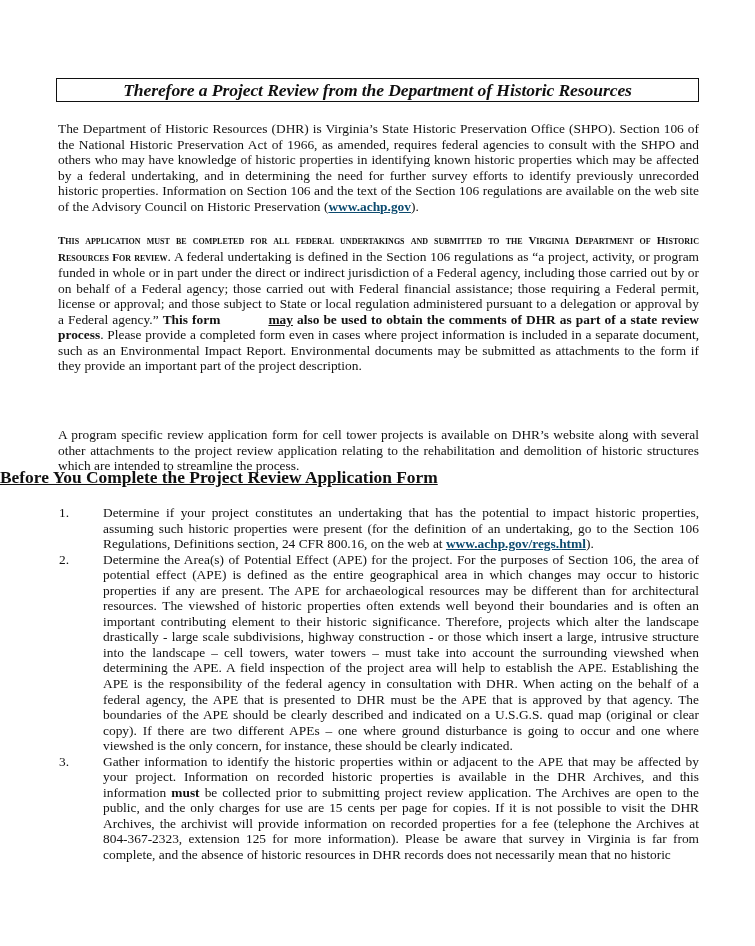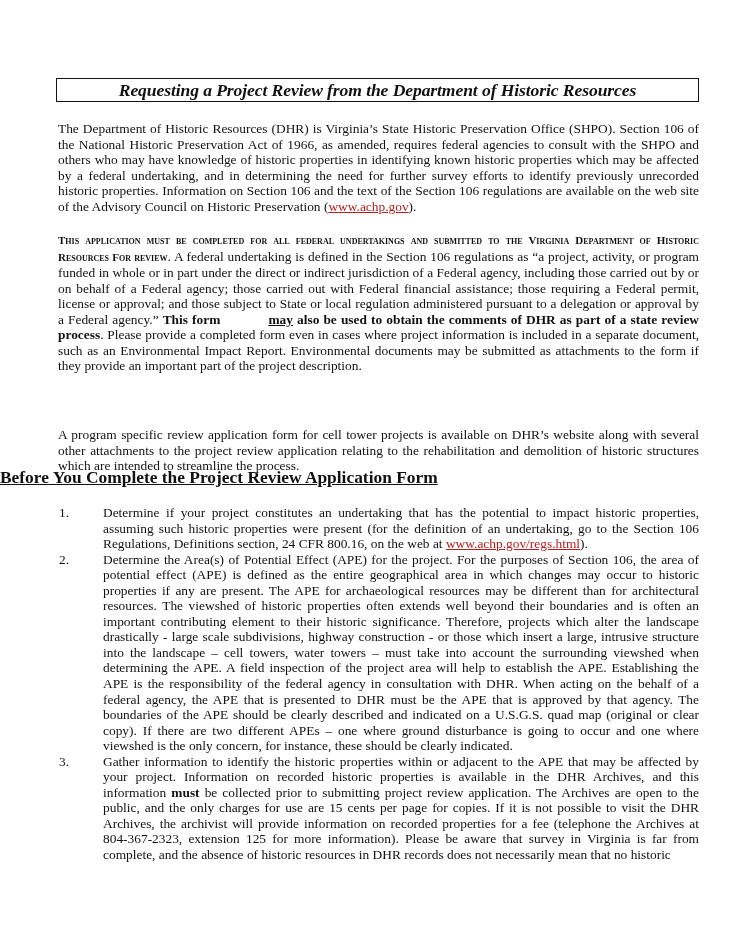--- a/index.html
+++ b/index.html
@@ -15,36 +15,36 @@
       font-weight: bold; font-style: italic; font-size: 17.6px; letter-spacing: -0.1px;
     }
     .para {
       position: absolute; left: 58px; width: 641px;
       font-size: 13.4px; line-height: 15.55px; text-align: justify;
       margin: 0;
     }
     #p1 { top: 121px; }
     #p2 { top: 232px; }
     #p3 { top: 427px; }
-    a.link { color: #b91c1c; text-decoration: underline; }
+    a.link { color: #0c4a6e; text-decoration: underline; font-weight: bold; }
     .smallcaps { font-weight: bold; font-variant: small-caps; font-size: 11px; }
     .u { text-decoration: underline; margin-left: 44px; }
     .section-heading {
       position: absolute; left: 0; width: 643px; top: 467px; text-align: left;
       font-weight: bold; font-size: 17.4px; text-decoration: underline;
     }
     .list { position: absolute; left: 58px; top: 505px; width: 641px; margin: 0; padding: 0; list-style: none; }
     .list li { position: relative; padding-left: 45px; font-size: 13.4px; line-height: 15.55px; text-align: justify; }
     .list .num { position: absolute; left: 1px; top: 0; }
   </style>
 </head>
 <body>
 
 <div class="title-box">
-  <span>Requesting a Project Review from the Department of Historic Resources</span>
+  <span>Therefore a Project Review from the Department of Historic Resources</span>
 </div>
 
 <p class="para" id="p1"><span>The Department of Historic Resources (DHR) is Virginia’s State Historic Preservation Office (SHPO).  Section 106 of the National Historic Preservation Act of 1966, as amended, requires federal agencies to consult with the SHPO and others who may have knowledge of historic properties in identifying known historic properties which may be affected by a federal undertaking, and in determining the need for further survey efforts to identify previously unrecorded historic properties.  Information on Section 106 and the text of the Section 106 regulations are available on the web site of the Advisory Council on Historic Preservation (</span><a class="link">www.achp.gov</a><span>).</span></p>
 
 <p class="para" id="p2"><span class="smallcaps">This application must be completed for all federal undertakings and submitted to the Virginia Department of Historic Resources For review</span><span>.  A federal undertaking is defined in the Section 106 regulations as “a project, activity, or program funded in whole or in part under the direct or indirect jurisdiction of a Federal agency, including those carried out by or on behalf of a Federal agency; those carried out with Federal financial assistance; those requiring a Federal permit, license or approval; and those subject to State or local regulation administered pursuant to a delegation or approval by a Federal agency.”  </span><b>This form </b><b class="u">may</b><b> also be used to obtain the comments of DHR as part of a state review process</b><span>. Please provide a completed form even in cases where project information is included in a separate document, such as an Environmental Impact Report. Environmental documents may be submitted as attachments to the form if they provide an important part of the project description.</span></p>
 
 <p class="para" id="p3">A program specific review application form for cell tower projects is available on DHR’s website along with several other attachments to the project review application relating to the rehabilitation and demolition of historic structures which are intended to streamline the process.</p>
 
 <div class="section-heading">Before You Complete the Project Review Application Form</div>
 

